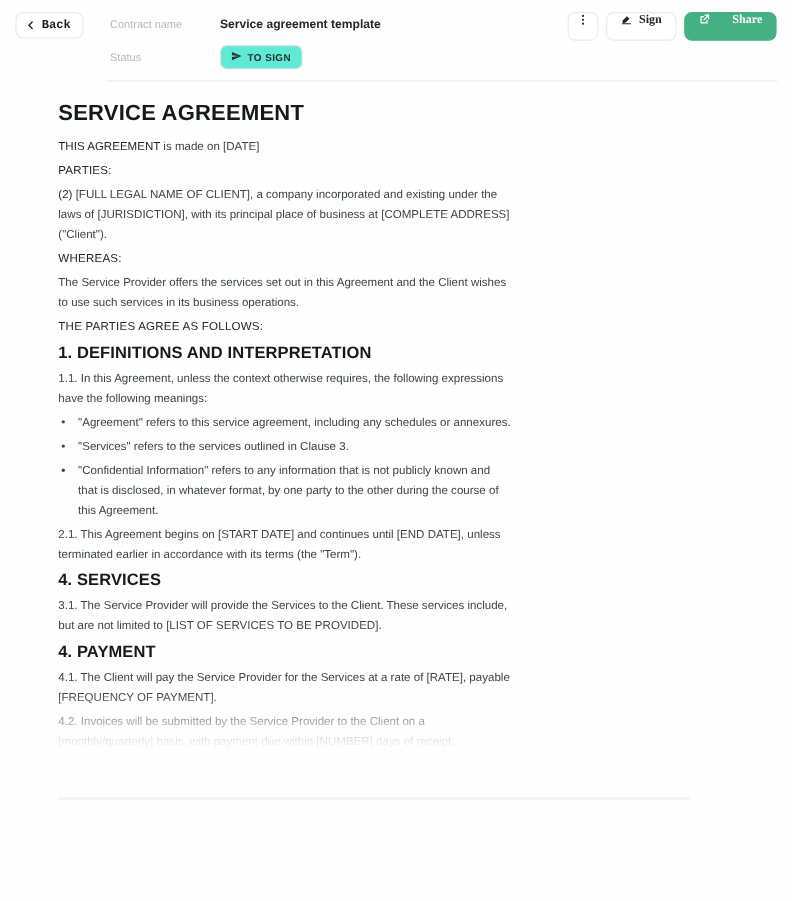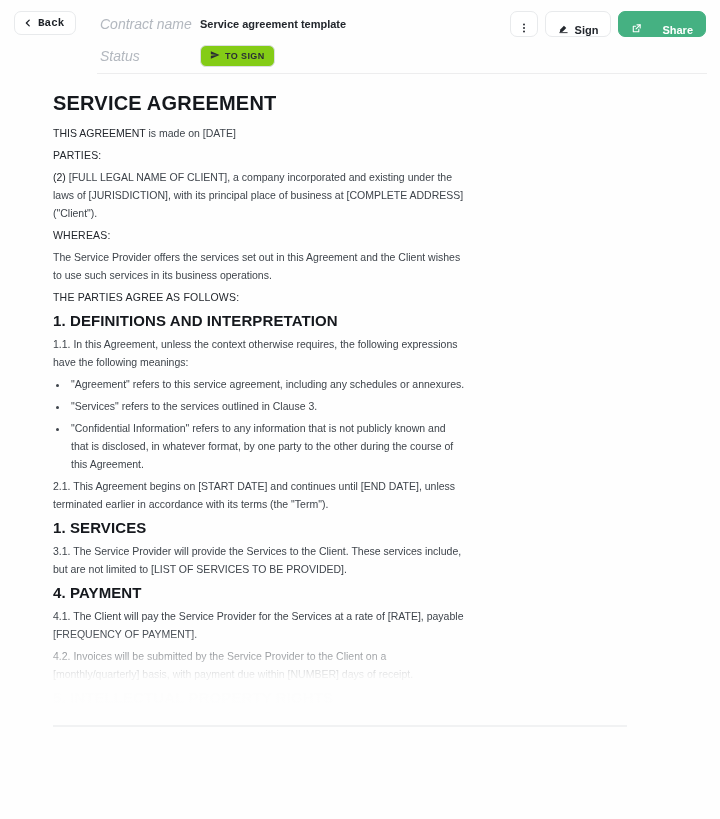--- a/index.html
+++ b/index.html
@@ -19,35 +19,35 @@
     display: inline-flex; align-items: center; gap: 5px;
     background: #fff; border: 1px solid #e8eaec; border-radius: 7px;
     padding: 5px 11px 5px 8px;
     font-family: Liberation Mono, monospace;
     font-size: 11px; font-weight: 700; color: #1d2127; cursor: pointer;
   }
   .back-btn svg { display: block; }
 
   .meta { position: absolute; left: 100px; top: 16px; }
   .meta-row { display: flex; align-items: center; margin-bottom: 13px; }
-  .meta-label { width: 100px; font-size: 14px; color: #b3b8bf; font-style: italic; }
+  .meta-label { width: 100px; font-size: 10px; color: #b3b8bf; }
   .meta-value { font-size: 11px; font-weight: 700; color: #23272d; }
   .status-badge {
     display: inline-flex; align-items: center; gap: 5px;
-    background: #84cc16; border: 1px solid #dcdfe3; border-radius: 6px;
+    background: #5eead4; border: 1px solid #dcdfe3; border-radius: 6px;
     padding: 4px 9px;
     font-size: 9px; font-weight: 700; letter-spacing: 0.4px;
     color: #2a2e34; cursor: pointer;
   }
 
   .actions { position: absolute; right: 14px; top: 11px; display: flex; gap: 7px; }
   .icon-btn, .sign-btn, .share-btn {
-    height: 26px; display: inline-flex; align-items: flex-end; justify-content: center;
+    height: 26px; display: inline-flex; align-items: flex-start; justify-content: center;
     border-radius: 7px; cursor: pointer;
-    font-family: Liberation Sans, sans-serif;
+    font-family: Liberation Serif, serif;
     font-size: 11px; font-weight: 600;
   }
   .icon-btn { width: 28px; background: #fff; border: 1px solid #e8eaec; color: #2a2e34; }
   .sign-btn { gap: 6px; padding: 0 12px; background: #fff; border: 1px solid #e8eaec; color: #23272d; }
   .share-btn { gap: 20px; padding: 0 12px; background: var(--accent, #45b182); border: 1px solid var(--accent, #45b182); color: #fff; }
 
   .divider { position: absolute; left: 97px; right: 13px; top: 73px; border-top: 1px solid #ededee; }
 
   
   .doc {
@@ -168,21 +168,21 @@
     <h2 class="sec-h">1. DEFINITIONS AND INTERPRETATION</h2>
     <p>1.1. In this Agreement, unless the context otherwise requires, the following expressions have the following meanings:</p>
     <ul>
       <li>"Agreement" refers to this service agreement, including any schedules or annexures.</li>
       <li>"Services" refers to the services outlined in Clause 3.</li>
       <li>"Confidential Information" refers to any information that is not publicly known and that is disclosed, in whatever format, by one party to the other during the course of this Agreement.</li>
     </ul>
 
     <p>2.1. This Agreement begins on [START DATE] and continues until [END DATE], unless terminated earlier in accordance with its terms (the "Term").</p>
 
-    <h2 class="sec-h">1. SERVICES</h2>
+    <h2 class="sec-h">4. SERVICES</h2>
     <p>3.1. The Service Provider will provide the Services to the Client. These services include, but are not limited to [LIST OF SERVICES TO BE PROVIDED].</p>
 
     <h2 class="sec-h">4. PAYMENT</h2>
     <p>4.1. The Client will pay the Service Provider for the Services at a rate of [RATE], payable [FREQUENCY OF PAYMENT].</p>
     <p>4.2. Invoices will be submitted by the Service Provider to the Client on a [monthly/quarterly] basis, with payment due within [NUMBER] days of receipt.</p>
 
     <h2 class="sec-h faded">5. INTELLECTUAL PROPERTY RIGHTS</h2>
     <div class="faded-line"></div>
 
     <div class="fade-overlay"></div>

